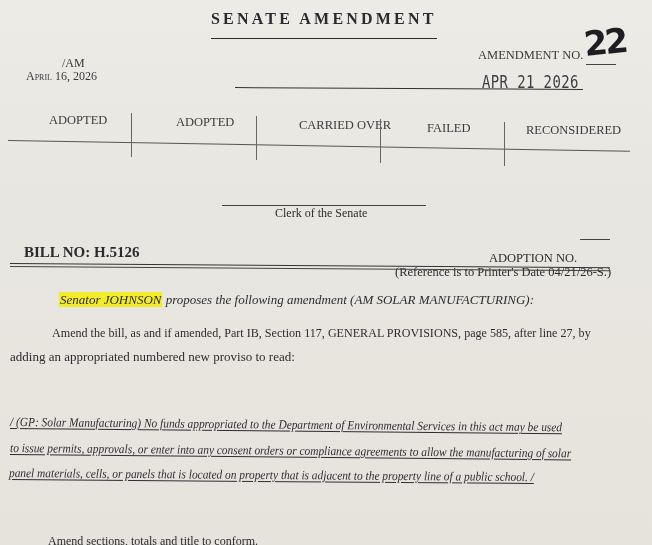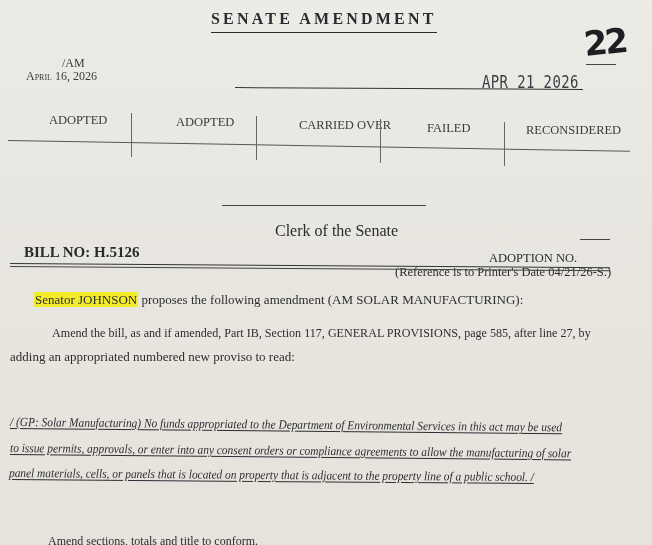--- a/index.html
+++ b/index.html
@@ -11,41 +11,41 @@
     position: relative;
   }
   .page {
     position: absolute; left: 0; top: 0; width: 652px; height: 545px;
     background: linear-gradient(180deg, #ecebe6 0%, #e8e6e0 40%, #e6e3dc 100%);
   }
   .abs { position: absolute; white-space: nowrap; }
   .title {
     left: 211px; top: 10px; font-size: 16px; font-weight: bold;
     letter-spacing: 3.2px; color: #2a2a30;
-    border-bottom: 1.5px solid #2a2a30; padding-bottom: 4px;
+    border-bottom: 1.5px solid #2a2a30; padding-bottom: 10px;
   }
   .small { font-size: 12px; color: #3a3a3e; }
   .sc { font-variant: small-caps; }
   .amend-no-label { left: 478px; top: 48px; font-size: 12.5px; color: #3a3a3e; }
   .amend-no-line { left: 586px; top: 64px; width: 30px; border-bottom: 1px solid #444; }
   .handwritten {
     left: 584px; top: 22px; font-family: "DejaVu Sans", sans-serif;
     font-size: 34px; font-weight: bold; color: #1d1d22; letter-spacing: -3px;
     transform: rotate(-6deg);
   }
   .stamp-date {
     left: 482px; top: 72px; font-family: "DejaVu Sans Mono", monospace;
     font-size: 17px; color: #3c3c44; letter-spacing: 0.5px; transform: scaleX(0.82); transform-origin: left;
   }
   .date-line { left: 235px; top: 88px; width: 348px; border-bottom: 1px solid #333; transform: rotate(0.3deg); }
   .status-label { font-size: 12.5px; color: #3a3a3e; }
   .hline { position: absolute; border-bottom: 1px solid #555; }
   .vline { position: absolute; border-left: 1px solid #666; }
   .clerk-line { left: 222px; top: 205px; width: 204px; border-bottom: 1px solid #444; }
-  .clerk { left: 275px; top: 222px; font-size: 16px; text-align: right; }
+  .clerk { left: 275px; top: 206px; font-size: 12px; text-align: right; }
   .adoption { left: 489px; top: 225px; font-size: 12.5px; margin-top: 26px; }
   .adoption-line { left: 580px; top: 239px; width: 30px; border-bottom: 1px solid #444; }
   .bill { left: 24px; top: 244px; font-size: 15px; font-weight: bold; color: #2a2a2e; }
   .ref { left: 395px; top: 257px; font-size: 12.5px; margin-top: 8px; }
   .dbl1 { left: 10px; top: 263px; width: 600px; border-bottom: 1.5px solid #333; transform: rotate(0.4deg); transform-origin: left; }
   .dbl2 { left: 10px; top: 266px; width: 600px; border-bottom: 1px solid #444; transform: rotate(0.4deg); transform-origin: left; }
   .body-text { font-size: 13px; color: #2d2d30; }
   .hl { background: #f2ec2a; padding: 0 1px; }
   .proviso { font-size: 12.5px; font-style: italic; color: #2d2d33; text-decoration: underline; text-underline-offset: 2px; }
   .footer { font-size: 12px; color: #2d2d30; }
@@ -53,20 +53,21 @@
 </head>
 <body>
 
 <div class="page">
 
   <div class="abs title">SENATE AMENDMENT</div>
 
   <div class="abs small" style="left:26px; top:56px;margin-left:36px;">/AM</div>
   <div class="abs small sc" style="left:26px; top:69px;">April 16, 2026</div>
 
+  <div class="abs amend-no-label">AMENDMENT NO.</div>
   <div class="abs amend-no-line"></div>
   <div class="abs handwritten">22</div>
   <div class="abs date-line"></div>
   <div class="abs stamp-date">APR 21 2026</div>
 
   <div class="abs status-label" style="left:49px; top:113px;">ADOPTED</div>
   <div class="abs status-label" style="left:176px; top:115px;">ADOPTED</div>
   <div class="abs status-label" style="left:279px; top:118px;margin-left:20px;">CARRIED OVER</div>
   <div class="abs status-label" style="left:427px; top:121px;">FAILED</div>
   <div class="abs status-label" style="left:526px; top:123px;">RECONSIDERED</div>
@@ -81,21 +82,21 @@
   <div class="abs clerk">Clerk of the Senate</div>
 
   <div class="abs adoption">ADOPTION NO.</div>
   <div class="abs adoption-line"></div>
 
   <div class="abs bill">BILL NO: H.5126</div>
   <div class="abs ref">(Reference is to Printer's Date 04/21/26-S.)</div>
   <div class="abs dbl1"></div>
   <div class="abs dbl2"></div>
 
-  <div class="abs body-text" style="left:34px; top:292px;">
+  <div class="abs body-text" style="left:59px; top:292px;font-style:italic;">
     <span class="hl">Senator JOHNSON</span>
     <span>proposes the following amendment (AM SOLAR MANUFACTURING):</span>
   </div>
   <div class="abs body-text" style="left:52px; top:325px; transform:scaleX(0.93); transform-origin:left;">Amend the bill, as and if amended, Part IB, Section 117, GENERAL PROVISIONS, page 585, after line 27, by</div>
   <div class="abs body-text" style="left:10px; top:349px;">adding an appropriated numbered new proviso to read:</div>
 
   <div class="abs proviso" style="left:10px; top:415px; transform:scaleX(0.91) rotate(0.5deg); transform-origin:left;">/ (GP: Solar Manufacturing)  No funds appropriated to the Department of Environmental Services in this act may be used</div>
   <div class="abs proviso" style="left:10px; top:441px; transform:scaleX(0.91) rotate(0.5deg); transform-origin:left;">to issue permits, approvals, or enter into any consent orders or compliance agreements to allow the manufacturing of solar</div>
   <div class="abs proviso" style="left:9px; top:466px; transform:scaleX(0.91) rotate(0.4deg); transform-origin:left;">panel materials, cells, or panels that is located on property that is adjacent to the property line of a public school. /</div>
 

